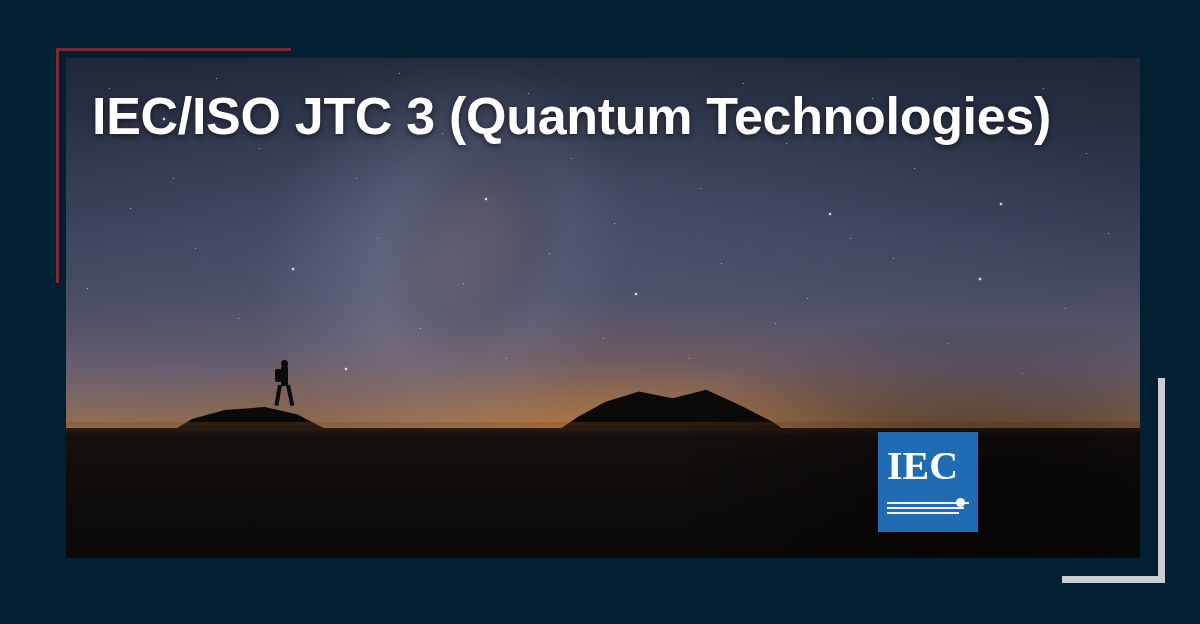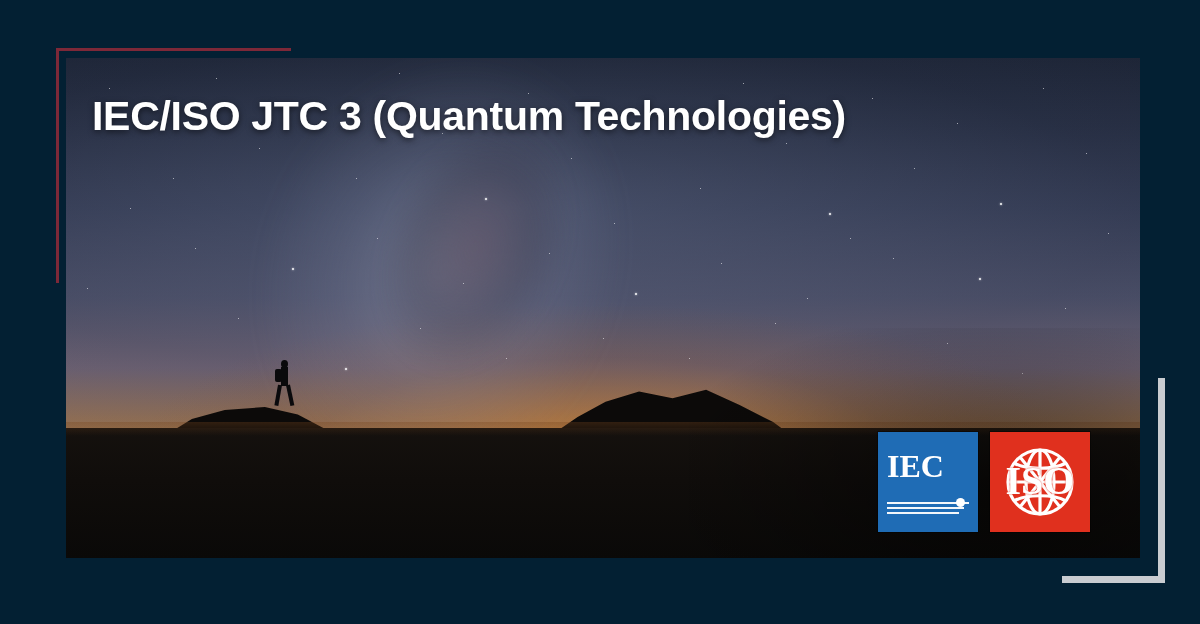--- a/index.html
+++ b/index.html
@@ -199,21 +199,21 @@
   .headline .line1 {
     font-size: 41px;
     line-height: 54px;
     font-weight: 400;
     white-space: nowrap;
   }
   .headline .line1 .new {
     font-weight: 700;
   }
   .headline .line2 {
-    font-size: 41px;
+    font-size: 52px;
     line-height: 56px;
     font-weight: 700;
     white-space: nowrap;
   }
 
   
   .logos {
     position: absolute;
     left: 878px;
     top: 432px;
@@ -227,21 +227,21 @@
     width: 100px;
     height: 100px;
     background: #1f6cb5;
     position: relative;
     box-shadow: 0 0 0 1px rgba(0,0,0,0.35);
   }
   .logo-iec .iec-text {
     position: absolute;
     left: 9px;
     top: 12px;
-    font-size: 32px;
+    font-size: 40px;
     font-weight: 700;
     color: #ffffff;
     letter-spacing: 0px;
     font-family: "Liberation Serif", serif;
     line-height: 44px;
   }
   .logo-iec .iec-dot {
     position: absolute;
     right: 13px;
     bottom: 25px;
@@ -379,32 +379,17 @@
     <div class="logo-iec">
       <div class="iec-text">IEC</div>
       <div class="iec-dot"></div>
       <div class="iec-lines">
           <span></span>
           <span></span>
           <span></span>
         </div>
     </div>
 
-    <div class="logo-iso">
-      <svg viewBox="0 0 100 100" aria-hidden="true">
-        <g fill="none" stroke="#ffffff" stroke-width="3.2">
-          <circle cx="50" cy="50" r="32"></circle>
-          <ellipse cx="50" cy="50" rx="14" ry="32"></ellipse>
-          <line x1="18" y1="50" x2="82" y2="50"></line>
-          <path d="M24 31 C36 38, 64 38, 76 31"></path>
-          <path d="M24 69 C36 62, 64 62, 76 69"></path>
-          <line x1="50" y1="18" x2="50" y2="82"></line>
-          <path d="M30 25 L50 50 L70 25"></path>
-          <path d="M30 75 L50 50 L70 75"></path>
-        </g>
-      </svg>
-      <div class="iso-text">ISO</div>
-    </div>
   </div>
 
   <div class="bracket-white"></div>
 
 </div>
 
 </body></html>

